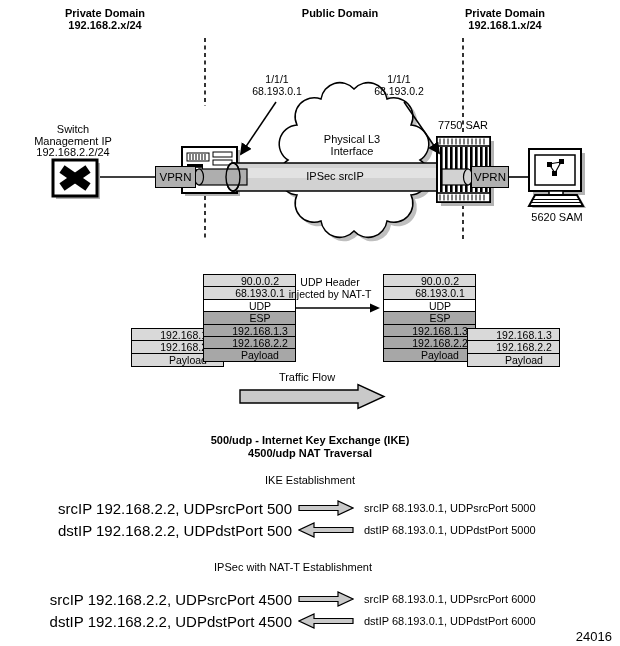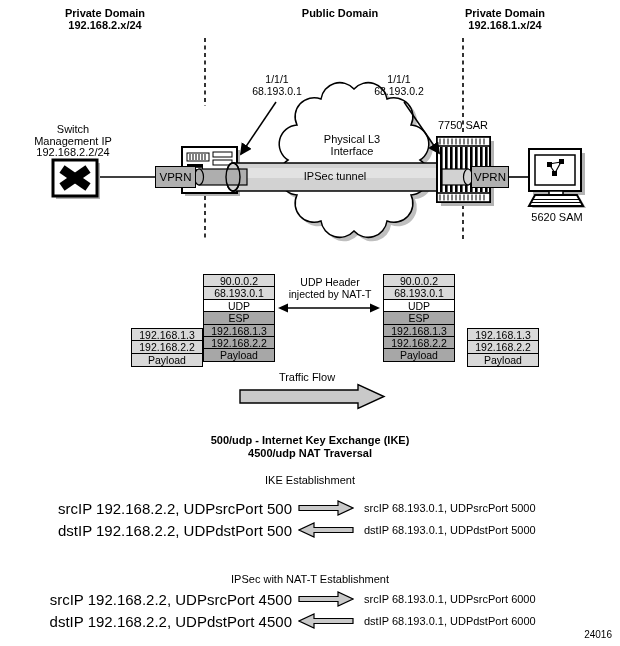--- a/index.html
+++ b/index.html
@@ -6,29 +6,29 @@
   #canvas{position:relative;width:620px;height:646px;background:#fff;overflow:hidden;
           font-family:"Liberation Sans",sans-serif;color:#000000;}
   #diagram-svg{position:absolute;left:0;top:0;z-index:1;}
   .lbl{position:absolute;z-index:2;text-align:center;font-size:11px;line-height:12px;}
   .lbl.bold{font-weight:bold;line-height:11.5px;}
   .small{font-size:10.5px;line-height:11.5px;}
   .vprn{position:absolute;z-index:2;background:#b0b0b0;border:1.6px solid #000;
         text-align:center;font-size:11.5px;line-height:20px;height:20px;}
   .stack{position:absolute;z-index:2;}
   .cell{width:70px;height:12px;border:1.6px solid #000;margin-top:-1.6px;
-        text-align:center;font-size:10.5px;line-height:12.5px;}
+        text-align:center;font-size:10.5px;line-height:12.5px;padding-left:21px;}
   .cell:first-child{margin-top:0;}
   .light{background:#d9d9d9;}
   .dark{background:#a7a7a7;}
   .white{background:#ffffff;}
   .legend-left{position:absolute;z-index:2;width:252px;text-align:right;font-size:15px;line-height:13px;}
   .legend-right{position:absolute;z-index:2;width:240px;text-align:left;font-size:11px;line-height:13px;}
   .legend-arrow{position:absolute;z-index:2;}
-  .figid{position:absolute;z-index:2;width:90px;text-align:right;font-size:10px;}
+  .figid{position:absolute;z-index:2;width:90px;text-align:right;font-size:13px;}
 </style>
 </head>
 <body>
 
 <div id="canvas">
 
   <svg id="diagram-svg" width="620" height="646" viewBox="0 0 620 646">
     <defs>
       <marker id="ah" viewBox="0 0 10 10" refX="8.5" refY="5" markerWidth="8" markerHeight="8" orient="auto">
         <path d="M0,0 L10,5 L0,10 z" fill="#000"></path>
@@ -205,21 +205,21 @@
   <div class="lbl" style="left:413px;top:119px;width:100px;">
     <div>7750 SAR</div>
   </div>
   <div class="lbl" style="left:507px;top:211px;width:100px;">
     <div>5620 SAM</div>
   </div>
   <div class="lbl" style="left:302px;top:133px;width:100px;">
     <div>Physical L3</div>
     <div>Interface</div>
   </div>
-  <div class="lbl" style="left:270px;top:170px;width:130px;">IPSec tunnel</div>
+  <div class="lbl" style="left:270px;top:170px;width:130px;">IPSec srcIP</div>
 
   <div class="vprn" style="left:155px;top:166px;width:39px;">VPRN</div>
   <div class="vprn" style="left:471px;top:166px;width:36px;">VPRN</div>
 
   <div class="stack" style="left:131px;top:328px;">
     <div class="cell light">192.168.1.3</div>
     <div class="cell light">192.168.2.2</div>
     <div class="cell light">Payload</div>
   </div>
   <div class="stack" style="left:203px;top:274px;">
@@ -264,21 +264,21 @@
     <polygon points="1,5.5 40,5.5 40,1 55,8 40,15 40,10.5 1,10.5" fill="#c9c9c9" stroke="#000" stroke-width="1.2"></polygon>
   </svg>
   <div class="legend-right" style="left:364px;top:502px;">srcIP 68.193.0.1, UDPsrcPort 5000</div>
 
   <div class="legend-left" style="left:40px;top:524px;">dstIP 192.168.2.2, UDPdstPort 500</div>
   <svg class="legend-arrow" style="left:298px;top:522px;" width="56" height="16">
     <polygon points="55,5.5 16,5.5 16,1 1,8 16,15 16,10.5 55,10.5" fill="#c9c9c9" stroke="#000" stroke-width="1.2"></polygon>
   </svg>
   <div class="legend-right" style="left:364px;top:524px;">dstIP 68.193.0.1, UDPdstPort 5000</div>
 
-  <div class="lbl" style="left:110px;top:561px;width:400px;margin-top:12px;">IPSec with NAT-T Establishment</div>
+  <div class="lbl" style="left:93px;top:561px;width:400px;">IPSec with NAT-T Establishment</div>
 
   <div class="legend-left" style="left:40px;top:593px;">srcIP 192.168.2.2, UDPsrcPort 4500</div>
   <svg class="legend-arrow" style="left:298px;top:591px;" width="56" height="16">
     <polygon points="1,5.5 40,5.5 40,1 55,8 40,15 40,10.5 1,10.5" fill="#c9c9c9" stroke="#000" stroke-width="1.2"></polygon>
   </svg>
   <div class="legend-right" style="left:364px;top:593px;">srcIP 68.193.0.1, UDPsrcPort 6000</div>
 
   <div class="legend-left" style="left:40px;top:615px;">dstIP 192.168.2.2, UDPdstPort 4500</div>
   <svg class="legend-arrow" style="left:298px;top:613px;" width="56" height="16">
     <polygon points="55,5.5 16,5.5 16,1 1,8 16,15 16,10.5 55,10.5" fill="#c9c9c9" stroke="#000" stroke-width="1.2"></polygon>

